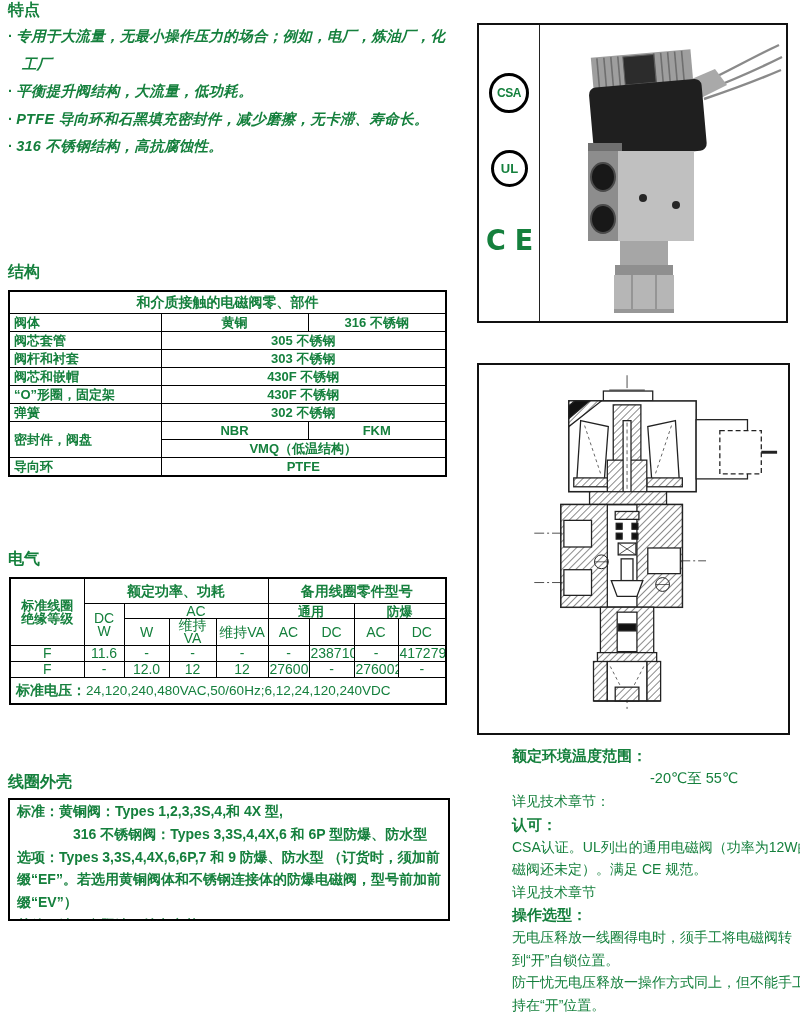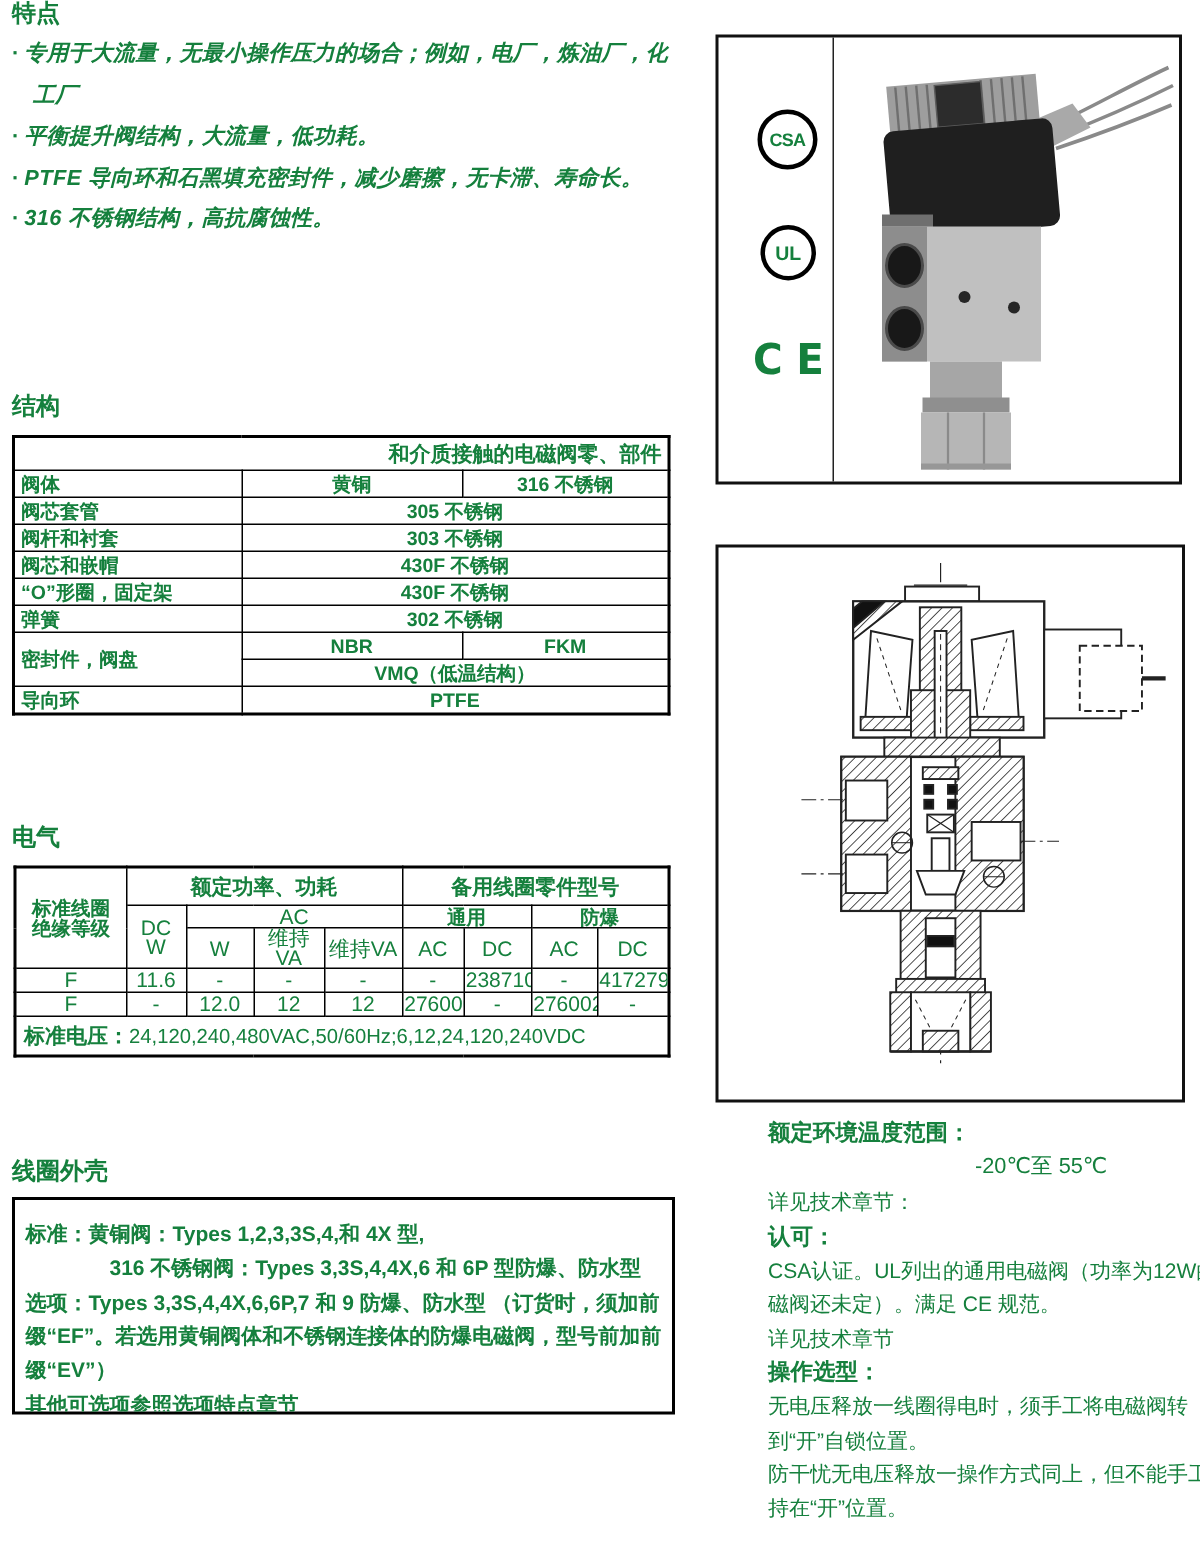--- a/index.html
+++ b/index.html
@@ -8,41 +8,41 @@
   .sec{position:absolute;left:8px;margin:0;font-size:16px;line-height:19px;font-weight:bold;}
   
   .features{position:absolute;left:8px;top:23px;width:448px;}
   .fi{font-style:italic;font-weight:bold;font-size:14.5px;line-height:27.5px;
       padding-left:14px;text-indent:-14px;letter-spacing:.3px;}
   .fi .bl{font-style:normal;margin-right:3px;}
   
   table{border-collapse:collapse;table-layout:fixed;position:absolute;background:#fff;}
   .tbl{left:8px;top:290px;width:437px;border:2px solid #000;}
   .tbl td{border:1px solid #000;font-size:13px;height:17px;line-height:15px;padding:0 4px;overflow:hidden;white-space:nowrap;}
-  .tbl .ttl{font-weight:bold;text-align:right;height:21px;font-size:14px;}
+  .tbl .ttl{font-weight:bold;text-align:center;height:21px;font-size:14px;}
   .tbl .lbl{font-weight:bold;text-align:left;}
   .tbl .val{text-align:center;font-weight:600;}
   .etbl{left:9px;top:577px;width:436px;border:2px solid #000;}
   .etbl td{border:1px solid #000;font-size:14px;text-align:center;padding:0 1px;line-height:13px;overflow:hidden;}
   .etbl .eh{font-weight:bold;font-size:13px;}
   .etbl .big{font-size:14px;}
   .etbl .h1 td{height:24px;}
   .etbl .h2 td{height:14px;}
   .etbl .h3 td{height:13px;}
   .etbl .dr td{height:15px;}
   .etbl .vfoot{height:21px;text-align:left;padding:2px 5px;font-size:13.5px;white-space:nowrap;}
   .etbl .vfoot b{font-size:14px;text-align:center;}
   
   .cbox{position:absolute;left:8px;top:798px;width:424px;height:119px;border:2px solid #000;
-        padding:11px 7px;font-size:14px;line-height:22.8px;font-weight:600;overflow:hidden;}
+        padding:0 7px;font-size:14px;line-height:22.8px;font-weight:600;overflow:hidden;}
   .cbox .ind{padding-left:56px;}
   
   .figbox{position:absolute;background:#fff;border:2px solid #111;}
   .photo{left:477px;top:23px;width:307px;height:296px;}
-  .certstrip{position:absolute;left:16px;top:0;width:60px;height:100%;border-right:1.5px solid #222;}
+  .certstrip{position:absolute;left:0;top:0;width:60px;height:100%;border-right:1.5px solid #222;}
   .logo-circle{position:absolute;border:3px solid #000;border-radius:50%;display:flex;
                align-items:center;justify-content:center;font-weight:bold;background:#fff;}
   .csa{left:10px;top:48px;width:34px;height:34px;font-size:12px;letter-spacing:-.5px;}
   .ul{left:12px;top:125px;width:31px;height:31px;font-size:13px;}
   .ce{position:absolute;left:7px;top:200px;font-size:27px;font-weight:600;letter-spacing:9px;
       font-family:"DejaVu Sans",sans-serif;transform:scaleY(1.05);}
   .photo-svg{position:absolute;left:60px;top:0;}
   .diagram{left:477px;top:363px;width:309px;height:368px;}
   
   .rinfo{position:absolute;left:477px;top:744px;width:320px;margin-left:35px;}

